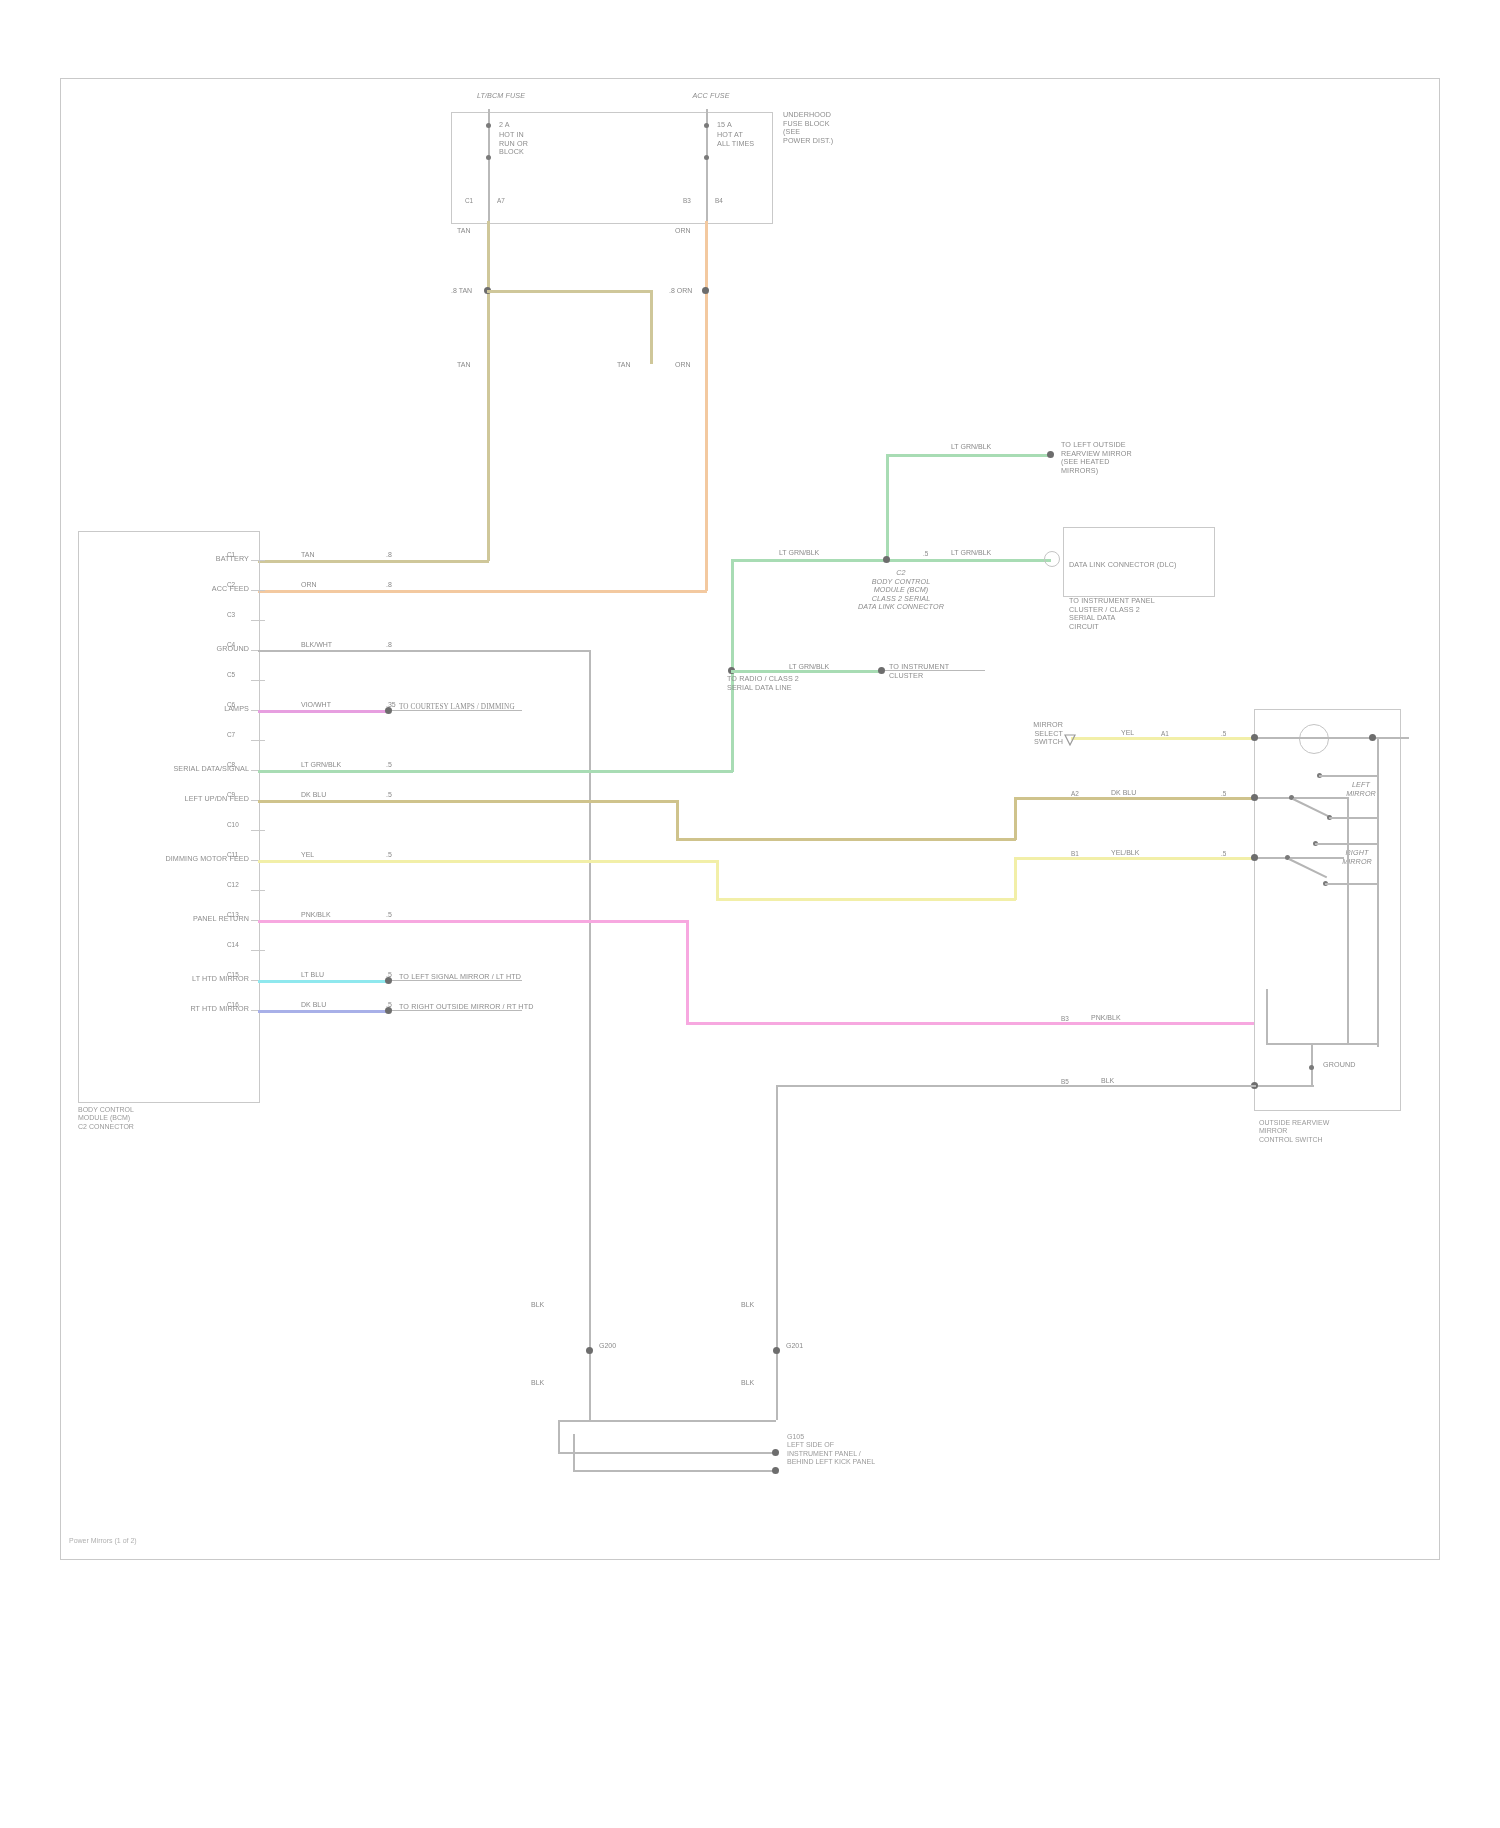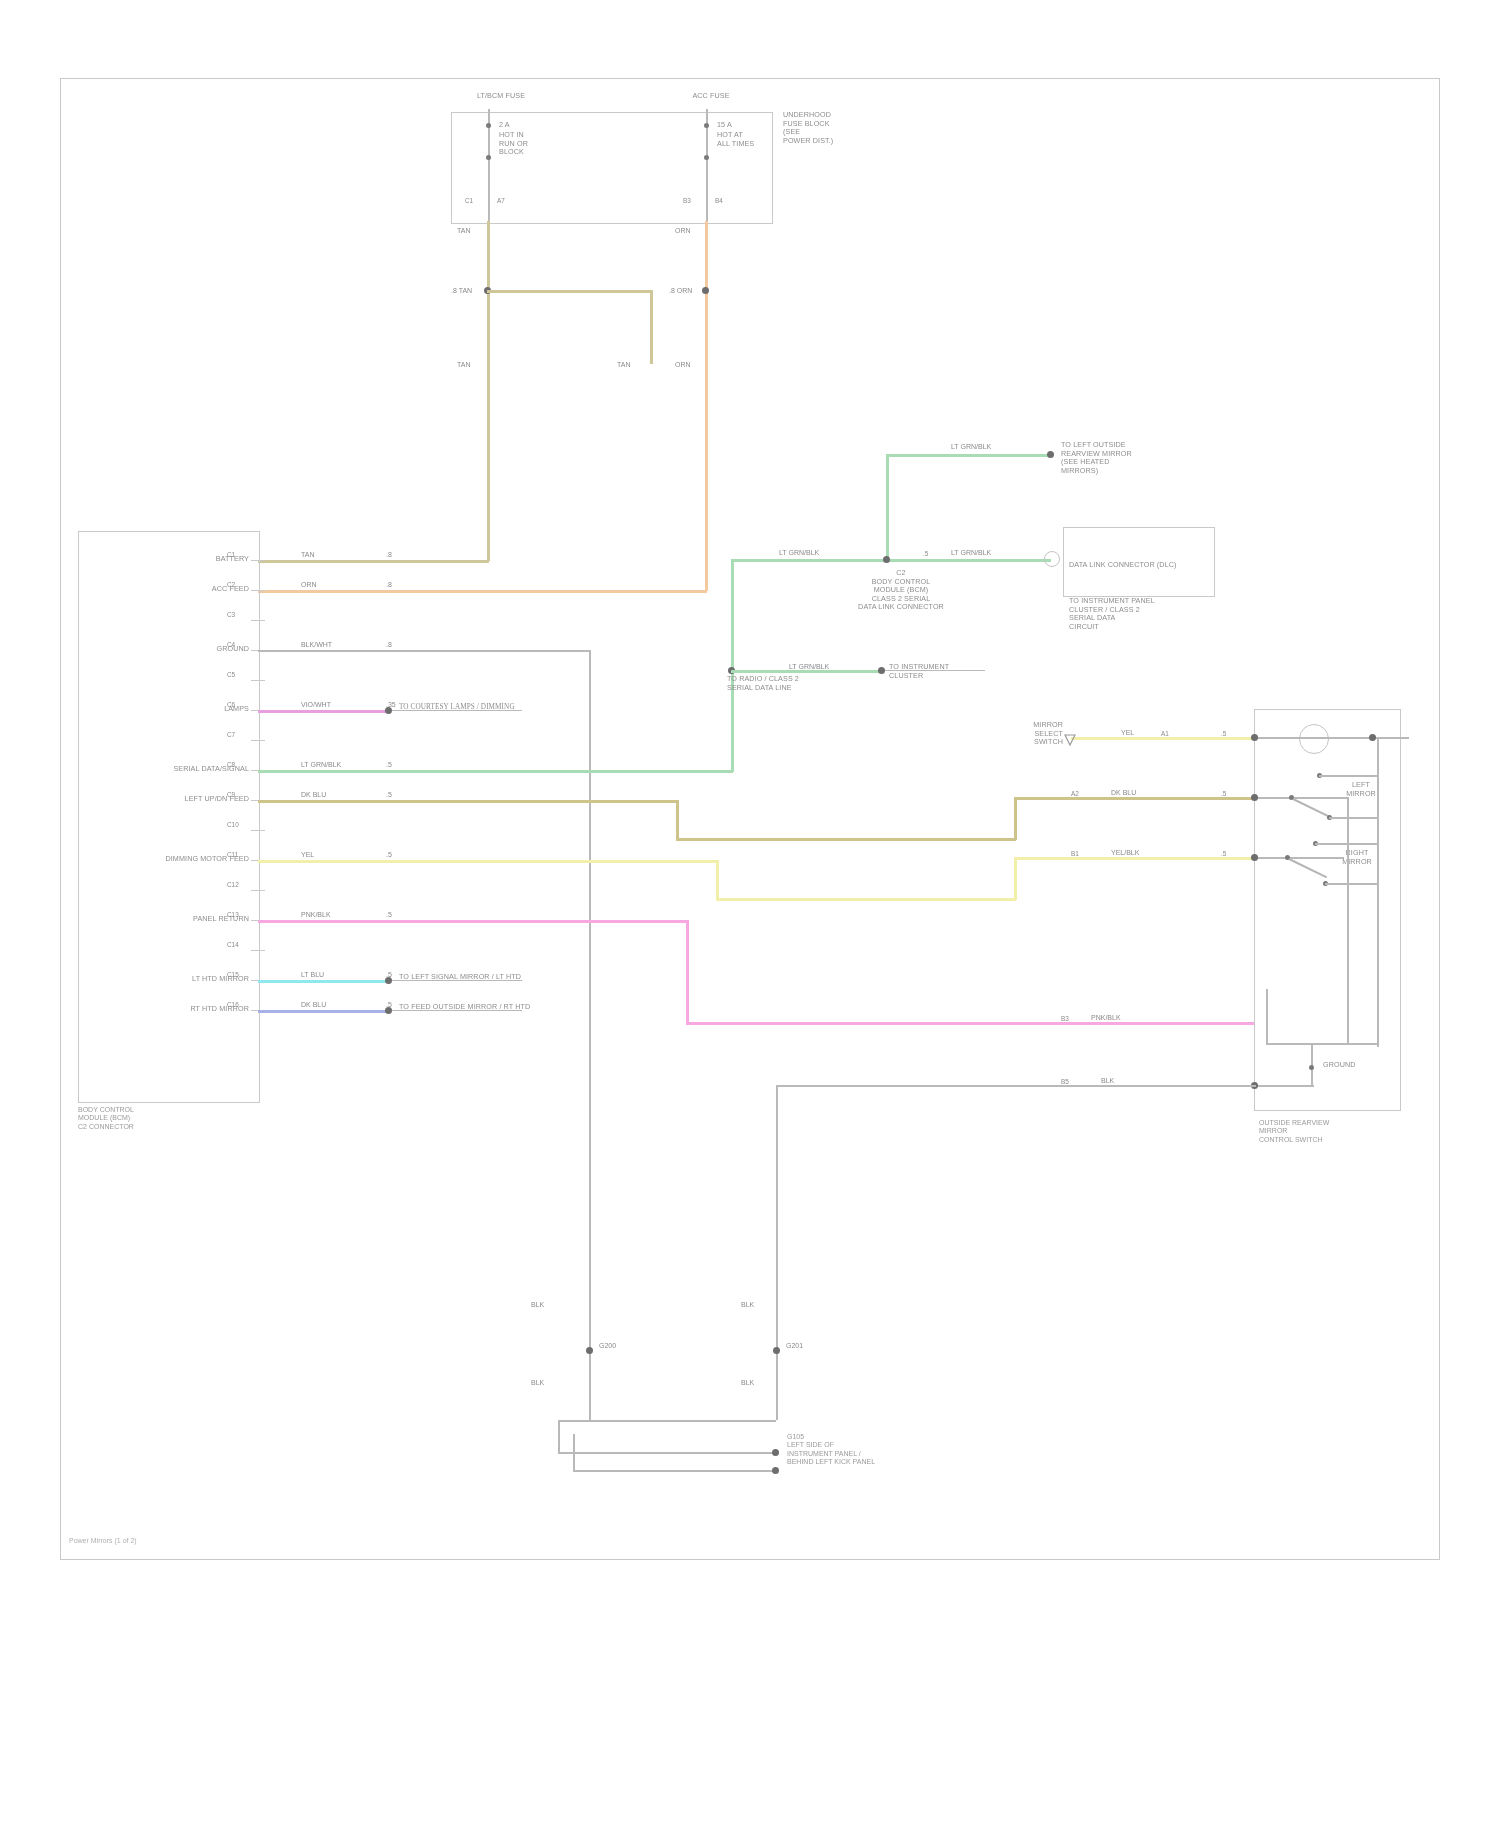--- a/index.html
+++ b/index.html
@@ -5,21 +5,21 @@
 <style>
   html,body{margin:0;padding:0;background:#ffffff;}
   body{font-family:"Liberation Sans",sans-serif;}
   #page{position:relative;width:1500px;height:1828px;background:#ffffff;overflow:hidden;}
   #sheet{position:absolute;left:60px;top:78px;width:1378px;height:1480px;border:1.5px solid #c9c9c9;background:#fff;}
   .wire{position:absolute;background:#b9b9b9;}
   .h{height:2px;}
   .v{width:2px;}
   .box{position:absolute;border:1.5px solid #c9c9c9;background:transparent;}
   .lbl{position:absolute;color:#8d8d8d;font-size:7.2px;line-height:8.6px;letter-spacing:.1px;white-space:pre;}
-  .lbl.c{text-align:center;}
+  .lbl.c{text-align:center;font-style:italic;}
   .lbl.r{text-align:right;}
   .wlbl{position:absolute;color:#8a8a8a;font-size:7px;line-height:8px;white-space:nowrap;}
   .pin{position:absolute;color:#8a8a8a;font-size:6.4px;line-height:7px;white-space:nowrap;}
   .dot{position:absolute;width:7px;height:7px;border-radius:50%;background:#6d6d6d;}
   .sdot{position:absolute;width:5px;height:5px;border-radius:50%;background:#7a7a7a;}
   .circ{position:absolute;border:1.5px solid #c4c4c4;border-radius:50%;}
   .tick{position:absolute;background:#c9c9c9;}
   .swline{position:absolute;background:#b5b5b5;height:2px;transform-origin:0 50%;}
   .cap{position:absolute;color:#9a9a9a;font-size:7px;line-height:8.4px;white-space:pre;}
   .foot{position:absolute;color:#b0b0b0;font-size:7px;}
@@ -235,21 +235,21 @@
     <div class="pin" style="left:1000px;top:936px;">B3</div>
 
     <div class="wire h" style="left:197px;top:901px;width:130px;background:#8fe8ee;height:2.5px;"></div>
     <div class="dot" style="left:324px;top:898px;"></div>
     <div class="wire h" style="left:331px;top:901px;width:130px;height:1.4px;"></div>
     <div class="lbl" style="left:338px;top:894px;width:190px;">TO LEFT SIGNAL MIRROR / LT HTD</div>
 
     <div class="wire h" style="left:197px;top:931px;width:130px;background:#a8b0e8;height:2.5px;"></div>
     <div class="dot" style="left:324px;top:928px;"></div>
     <div class="wire h" style="left:331px;top:931px;width:130px;height:1.4px;"></div>
-    <div class="lbl" style="left:338px;top:924px;width:190px;">TO FEED OUTSIDE MIRROR / RT HTD</div>
+    <div class="lbl" style="left:338px;top:924px;width:190px;">TO RIGHT OUTSIDE MIRROR / RT HTD</div>
 
     <div class="box" style="left:1193px;top:630px;width:145px;height:400px;"></div>
 
     <div class="circ" style="left:1238px;top:645px;width:28px;height:28px;"></div>
     <div class="wire h" style="left:1193px;top:658px;width:155px;height:1.6px;"></div>
     <div class="dot" style="left:1190px;top:655px;"></div>
     <div class="dot" style="left:1308px;top:655px;"></div>
 
     <div class="wire h" style="left:1193px;top:718px;width:95px;height:1.6px;"></div>
     <div class="dot" style="left:1190px;top:715px;"></div>

